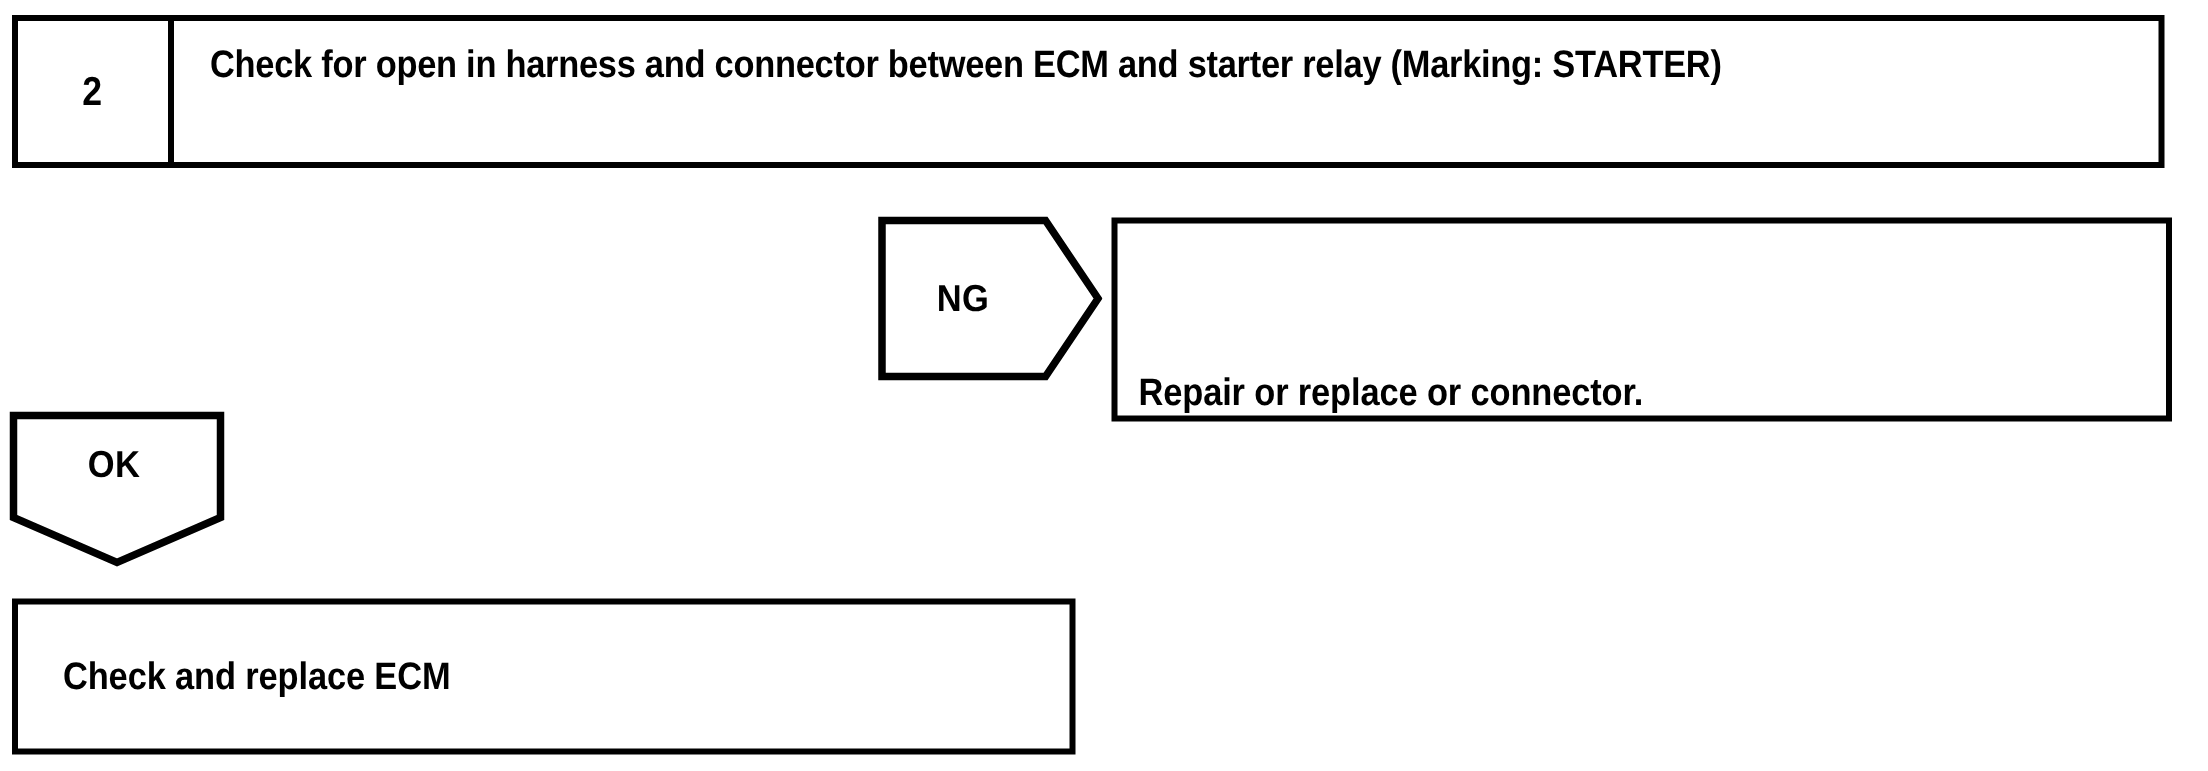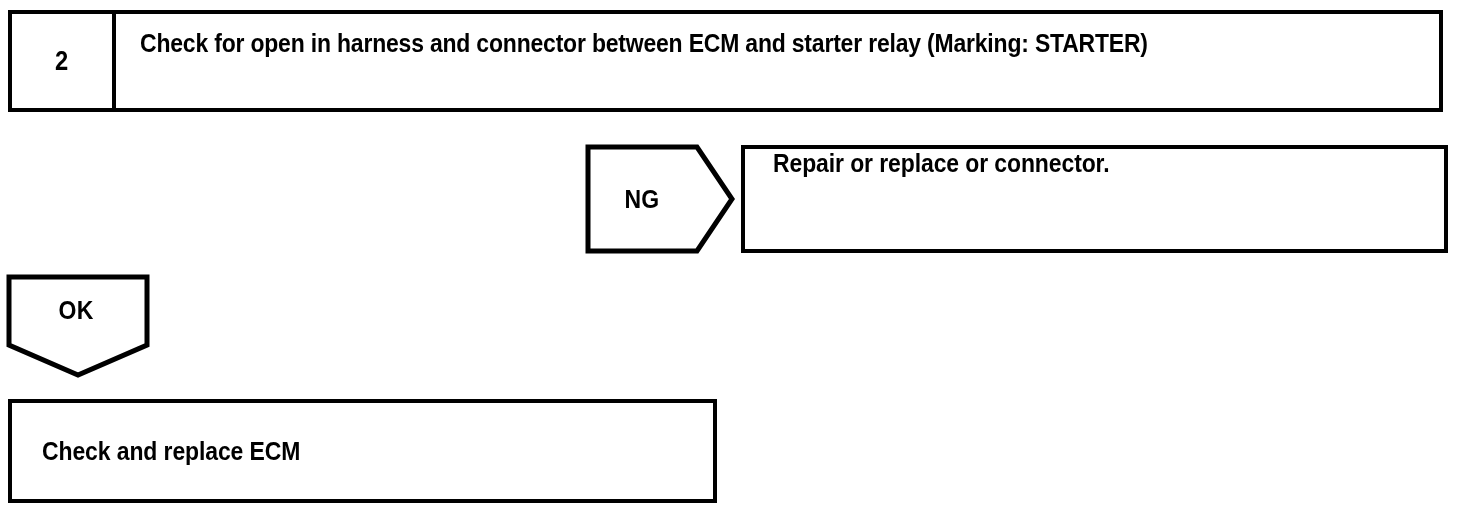--- a/index.html
+++ b/index.html
@@ -96,27 +96,27 @@
     font-weight: bold;
     letter-spacing: 0.3px;
     transform: scaleX(0.92);
   }
 
   .ng-result-box {
     position: absolute;
     left: 741px;
     top: 145px;
     width: 707px;
-    height: 108px;
+    height: 136px;
     border: 4px solid #000;
     box-sizing: border-box;
     background: #fff;
     display: flex;
-    align-items: flex-start;
-    padding-left: 28px;
+    align-items: flex-end;
+    padding-left: 14px;
   }
   .ng-result-text {
     font-size: 25.5px;
     font-weight: bold;
     letter-spacing: -0.1px;
     transform: scaleX(0.9);
     transform-origin: left center;
   }
 
   

